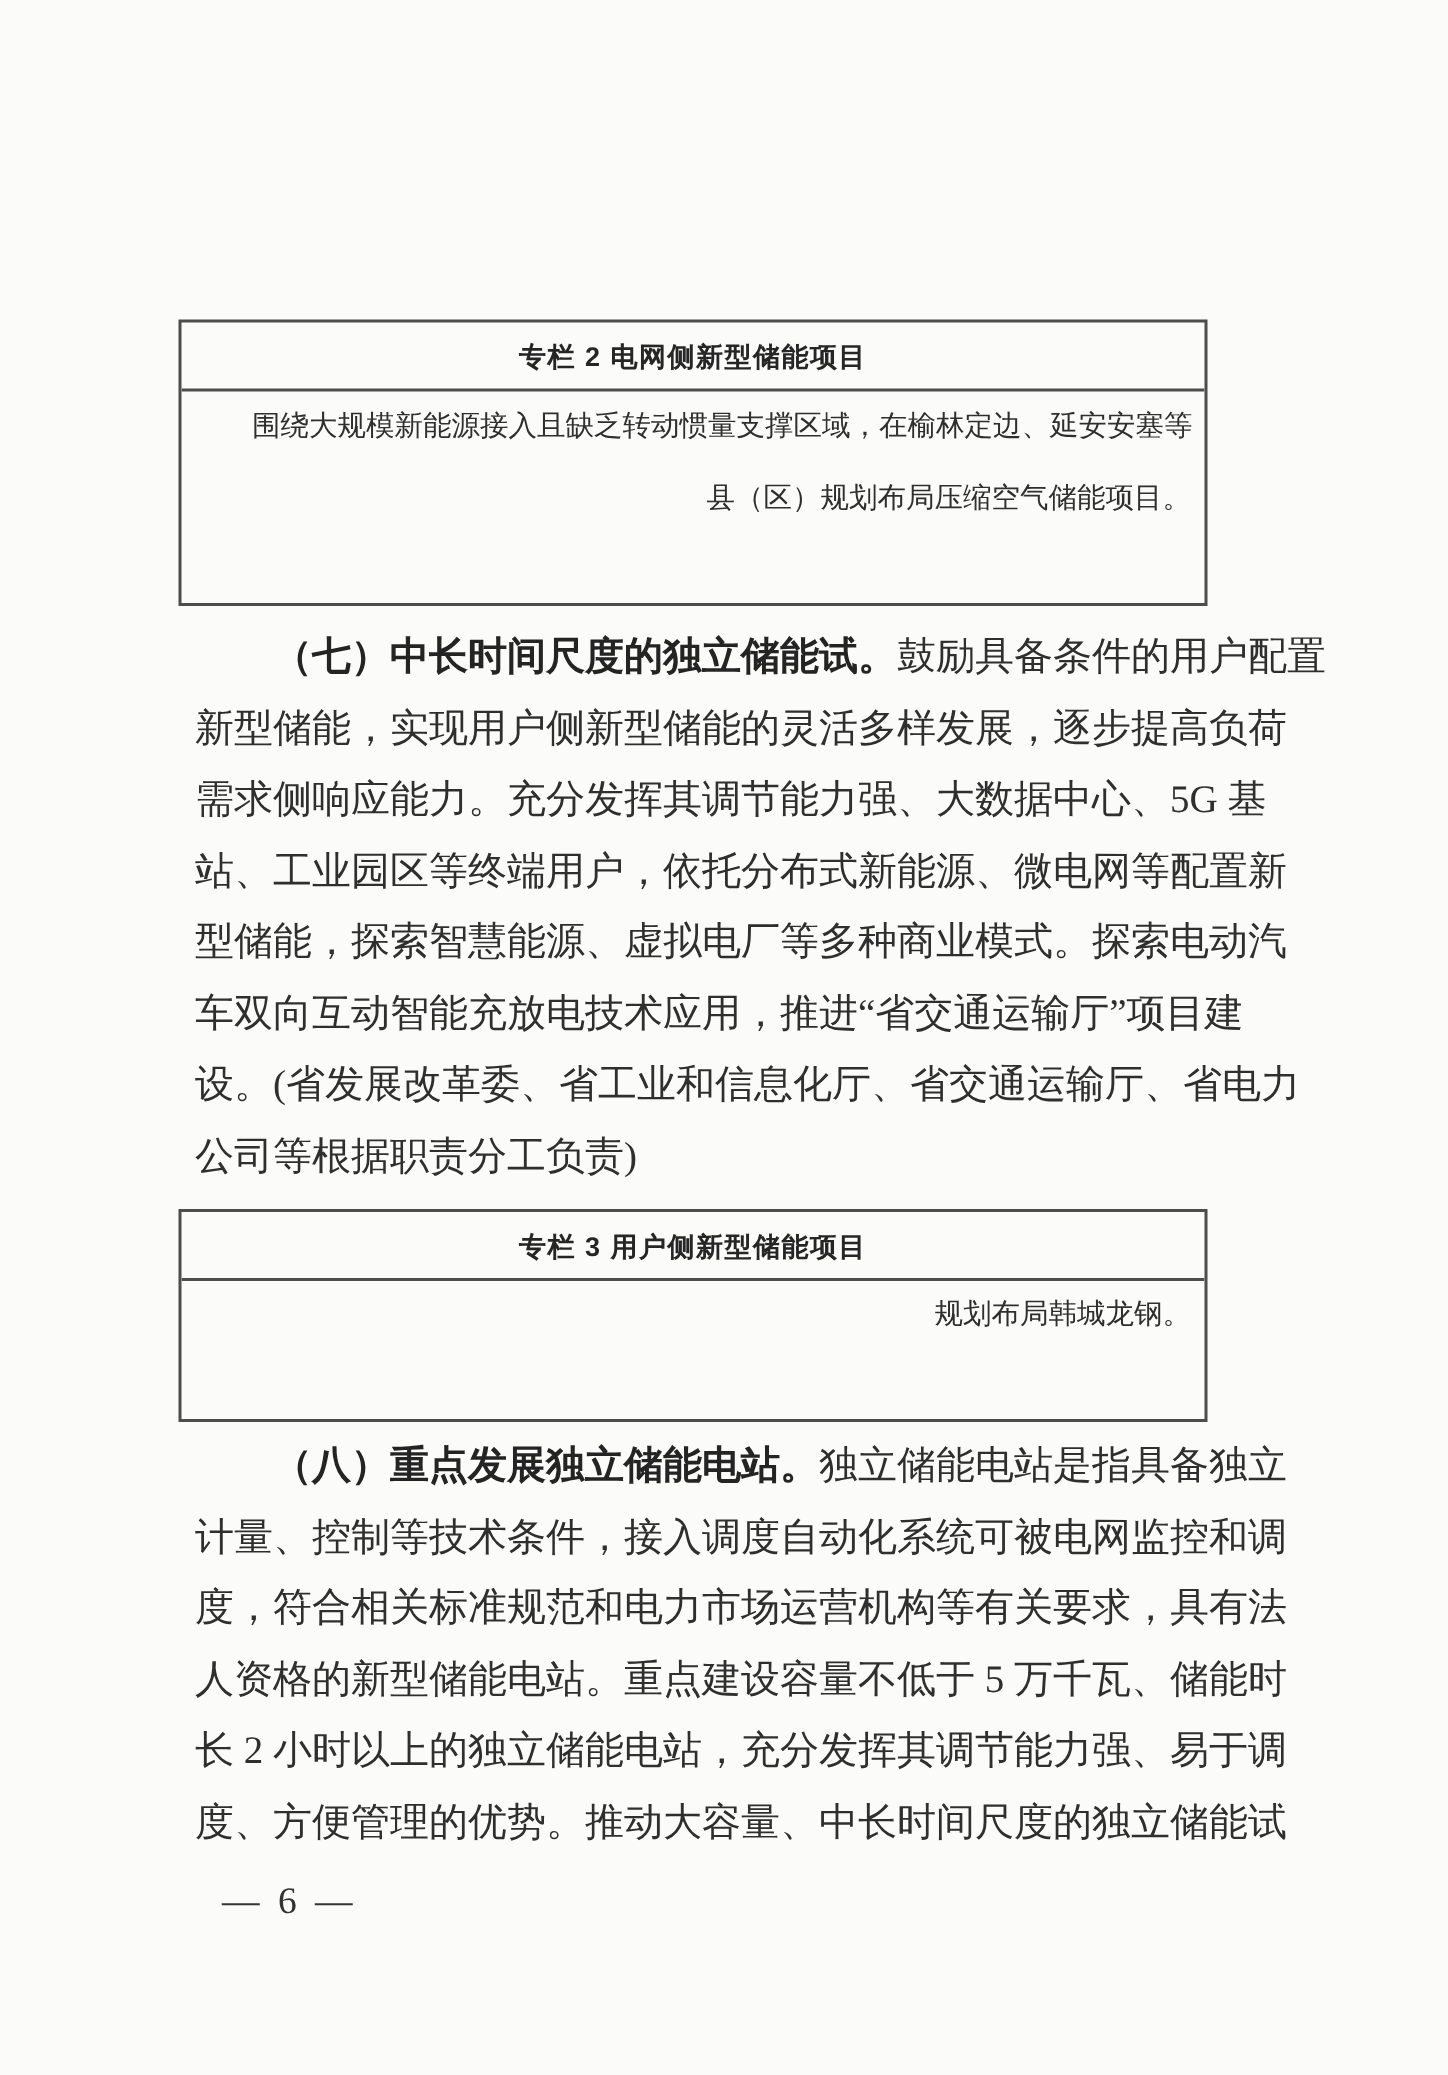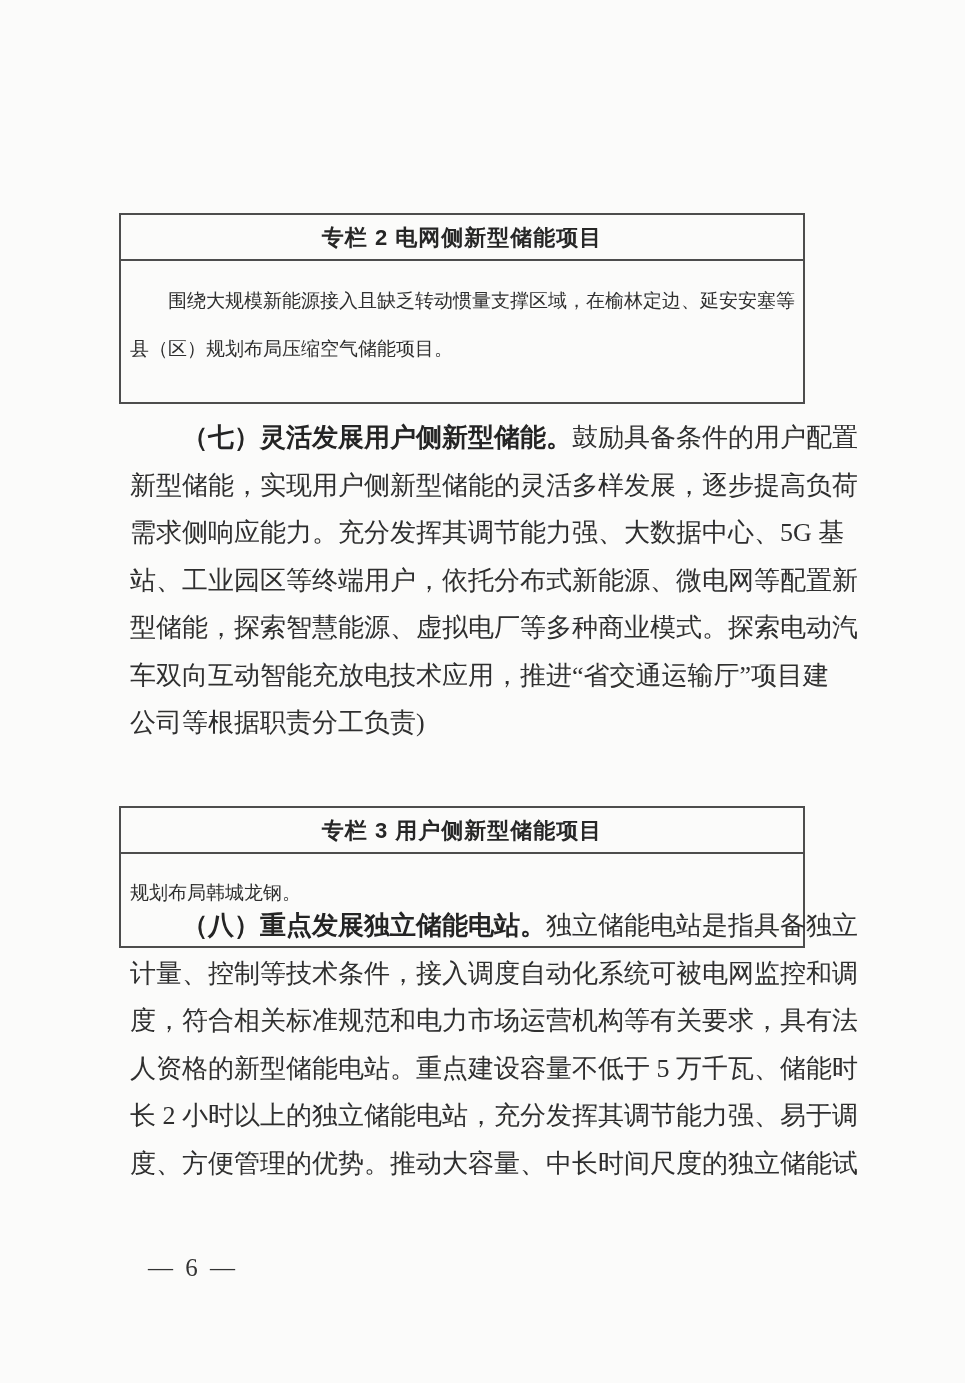--- a/index.html
+++ b/index.html
@@ -25,46 +25,47 @@
     border: 2px solid #4d4d4d;
     background: transparent;
     overflow: hidden;
   }
   .callout--grid { top: 213px; height: 191px; }
   .callout--user { top: 793px; height: 142px; margin-top: 13px; }
 
   .callout-title {
     font-family: "Liberation Sans", "DejaVu Sans", sans-serif;
     font-weight: bold;
-    font-size: 22px;
+    font-size: 18px;
     line-height: 30px;
     padding: 8px 0 6px 0;
     text-align: center;
     letter-spacing: 1px;
     border-bottom: 2px solid #4d4d4d;
     color: #262626;
   }
   .callout-body {
-    padding: 16px 9px;
+    padding: 0 9px;
     font-size: 19px;
+    text-align: right;
   }
   .callout--grid .bline { line-height: 48px; }
   .callout--user .bline { line-height: 46px; }
   .bline { white-space: nowrap; }
   .bline.indent { text-indent: 2em; }
 
   
   .para {
     position: absolute;
     left: 130px;
     width: 740px;
     font-size: 26px;
   }
   .para--user { top: 414px; }
-  .para--independent { top: 902px; }
+  .para--independent { top: 953px; }
   .pline {
     line-height: 47.5px;
     white-space: nowrap;
   }
   .pline.first { text-indent: 2em; }
   .lead { font-weight: bold; color: #242424; }
 
   
   .page-number {
     position: absolute;
@@ -80,26 +81,27 @@
 
 <section class="callout callout--grid">
   <div class="callout-title">专栏 2 电网侧新型储能项目</div>
   <div class="callout-body">
     <div class="bline indent">围绕大规模新能源接入且缺乏转动惯量支撑区域，在榆林定边、延安安塞等</div>
     <div class="bline">县（区）规划布局压缩空气储能项目。</div>
   </div>
 </section>
 
 <section class="para para--user">
-  <div class="pline first"><span class="lead">（七）灵活发展用户侧新型储能。</span><span>鼓励具备条件的用户配置</span></div>
+  <div class="pline first"><span class="lead">（七）中长时间尺度的独立储能试。</span><span>鼓励具备条件的用户配置</span></div>
   <div class="pline">新型储能，实现用户侧新型储能的灵活多样发展，逐步提高负荷</div>
   <div class="pline">需求侧响应能力。充分发挥其调节能力强、大数据中心、5G 基</div>
   <div class="pline">站、工业园区等终端用户，依托分布式新能源、微电网等配置新</div>
   <div class="pline">型储能，探索智慧能源、虚拟电厂等多种商业模式。探索电动汽</div>
   <div class="pline">车双向互动智能充放电技术应用，推进“省交通运输厅”项目建</div>
+  <div class="pline">设。(省发展改革委、省工业和信息化厅、省交通运输厅、省电力</div>
   <div class="pline">公司等根据职责分工负责)</div>
 </section>
 
 <section class="callout callout--user">
   <div class="callout-title">专栏 3 用户侧新型储能项目</div>
   <div class="callout-body">
     <div class="bline">规划布局韩城龙钢。</div>
   </div>
 </section>
 

